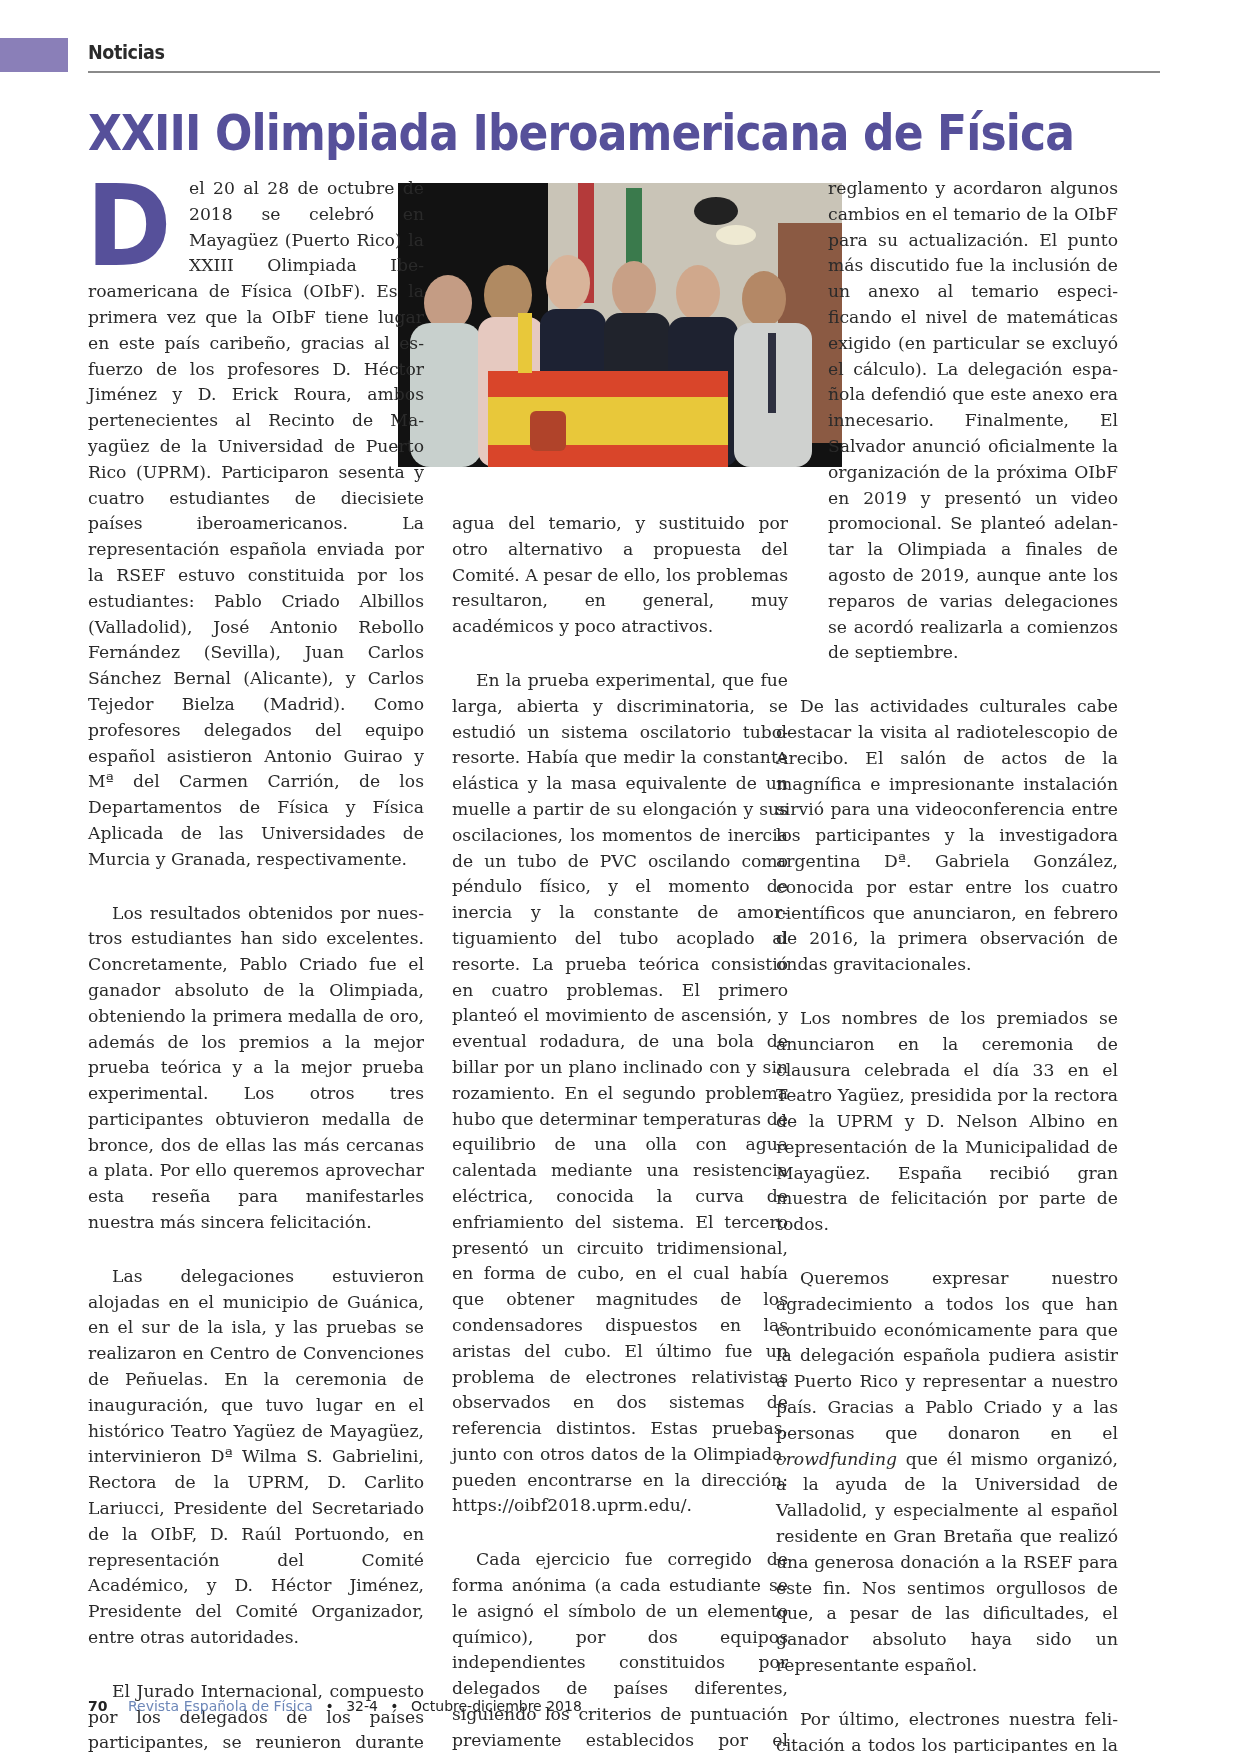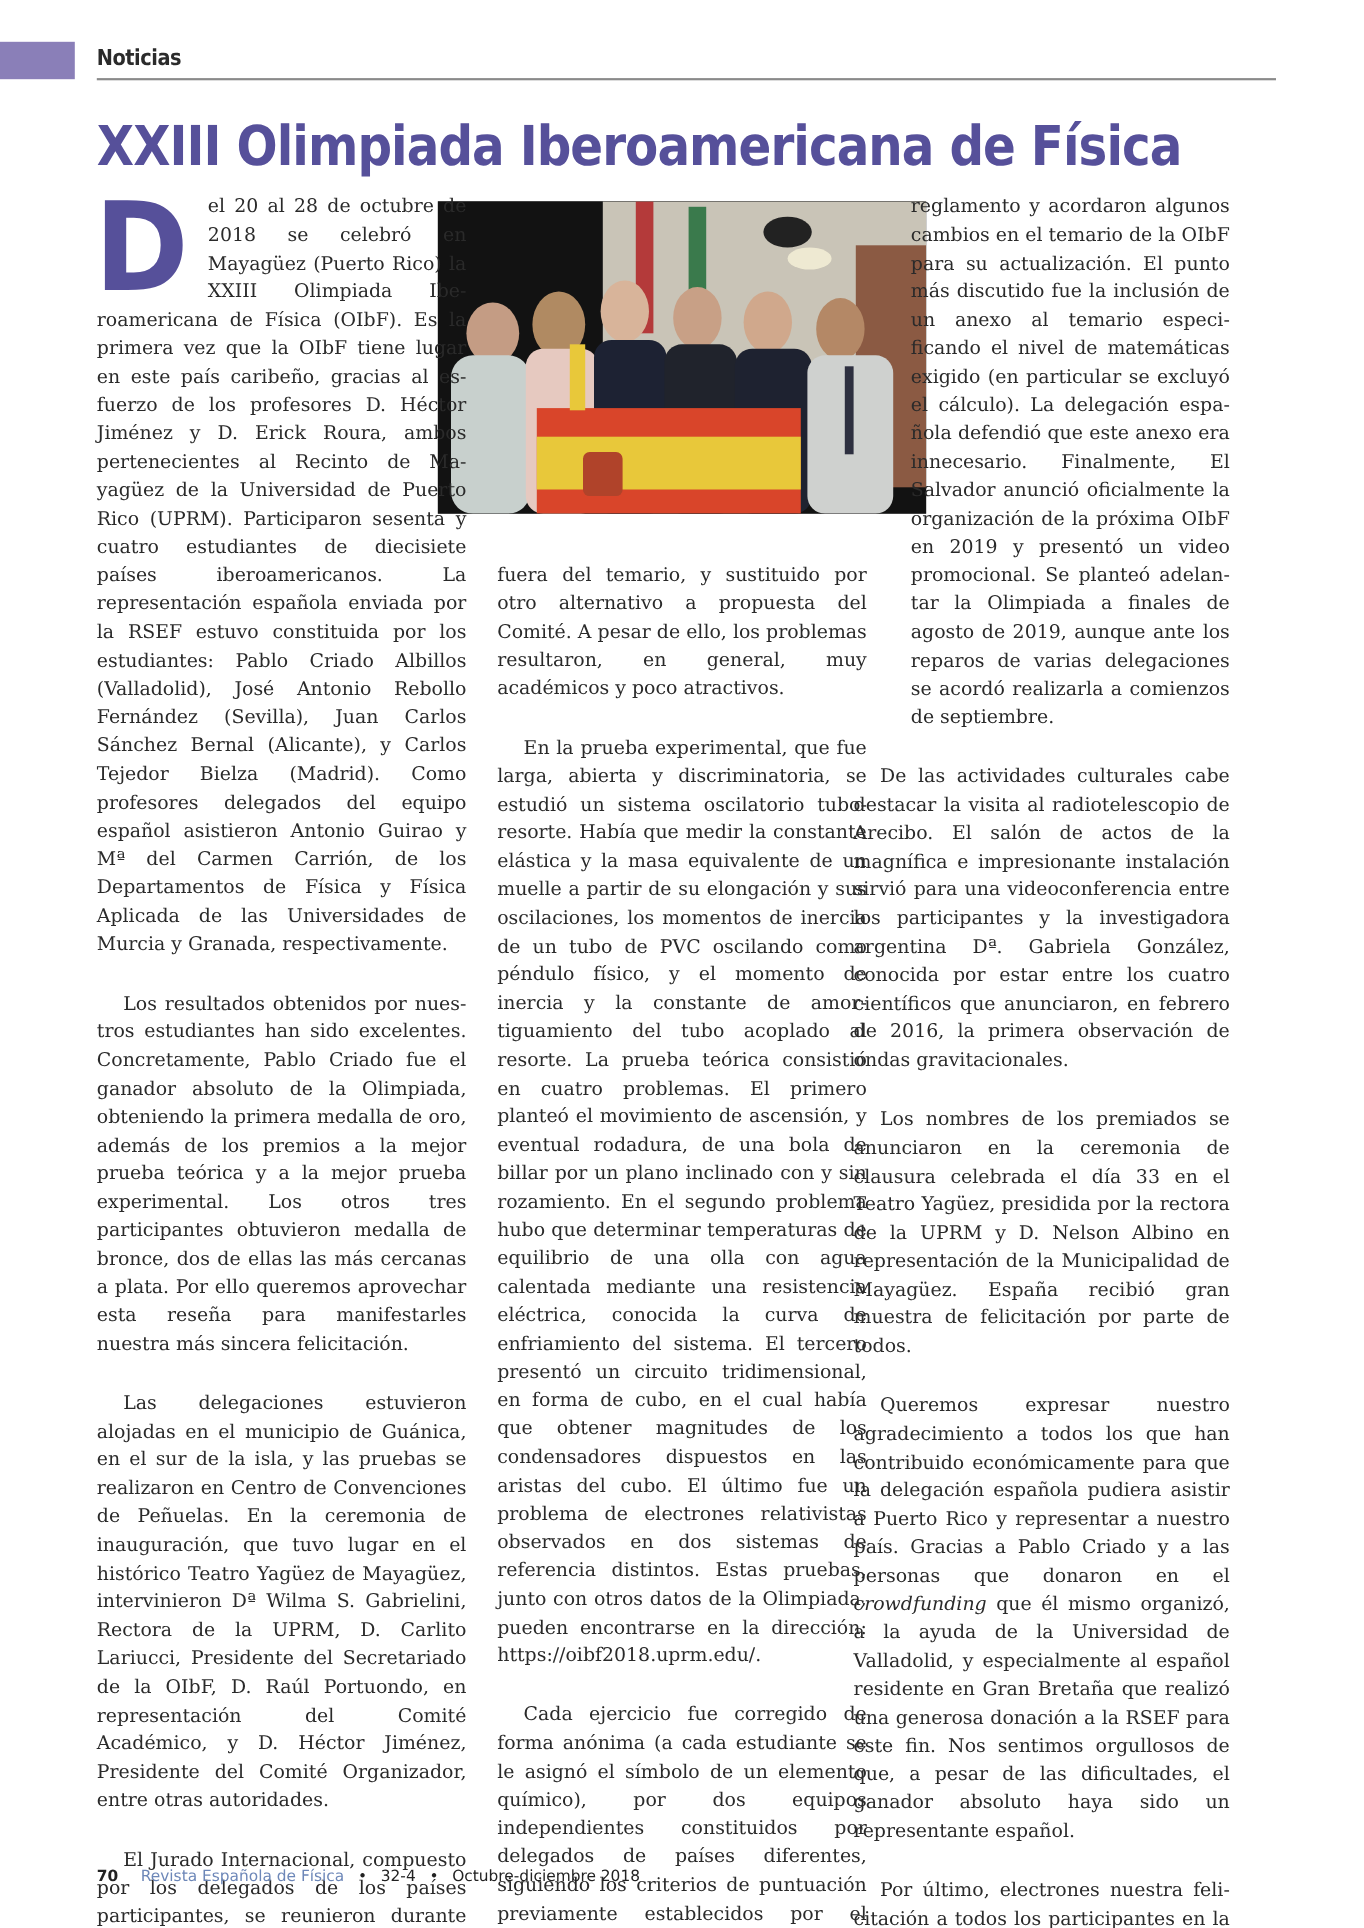--- a/index.html
+++ b/index.html
@@ -67,21 +67,21 @@
 <div class="col col1">
   <p>
     <span class="dropcap">D</span><span>el 20 al 28 de octubre de 2018 se celebró en Mayagüez (Puerto Rico) la XXIII Olimpiada Ibe­roamericana de Física (OIbF). Es la primera vez que la OIbF tiene lugar en este país caribeño, gracias al es­fuerzo de los profesores D. Héctor Jiménez y D. Erick Roura, ambos pertenecientes al Recinto de Ma­yagüez de la Universidad de Puerto Rico (UPRM). Participaron sesenta y cuatro estudiantes de diecisiete países iberoamericanos. La representa­ción española enviada por la RSEF estu­vo constituida por los estudiantes: Pablo Criado Albillos (Valladolid), José Antonio Rebollo Fernández (Sevilla), Juan Carlos Sánchez Bernal (Alicante), y Carlos Te­jedor Bielza (Madrid). Como profesores delegados del equipo español asistieron Antonio Guirao y Mª del Carmen Ca­rrión, de los Departamentos de Física y Física Aplicada de las Universidades de Murcia y Granada, respectivamente.</span>
   </p>
   <p class="ind">Los resultados obtenidos por nues­tros estudiantes han sido excelentes. Concretamente, Pablo Criado fue el ganador absoluto de la Olimpiada, obte­niendo la primera medalla de oro, ade­más de los premios a la mejor prueba teórica y a la mejor prueba experimen­tal. Los otros tres participantes obtuvie­ron medalla de bronce, dos de ellas las más cercanas a plata. Por ello queremos aprovechar esta reseña para manifestar­les nuestra más sincera felicitación.</p>
   <p class="ind">Las delegaciones estuvieron alojadas en el municipio de Guánica, en el sur de la isla, y las pruebas se realizaron en Centro de Convenciones de Peñuelas. En la ceremonia de inauguración, que tuvo lugar en el histórico Teatro Yagüez de Mayagüez, intervinieron Dª Wilma S. Gabrielini, Rectora de la UPRM, D. Car­lito Lariucci, Presidente del Secretariado de la OIbF, D. Raúl Portuondo, en repre­sentación del Comité Académico, y D. Héctor Jiménez, Presidente del Comité Organizador, entre otras autoridades.</p>
   <p class="ind">El Jurado Internacional, compuesto por los delegados de los países participan­tes, se reunieron durante toda la semana en sesiones de discusión de las pruebas, corrección de las mismas y Asamblea Ge­neral. Las propuestas fueron revisadas en su planteamiento por el Jurado. Uno de los problemas fue rechazado por estar</p>
 </div>
 
 <div class="col col2">
-  <p>fuera del temario, y sustituido por otro al­ternativo a propuesta del Comité. A pesar de ello, los problemas resultaron, en ge­neral, muy académicos y poco atractivos.</p>
+  <p>agua del temario, y sustituido por otro al­ternativo a propuesta del Comité. A pesar de ello, los problemas resultaron, en ge­neral, muy académicos y poco atractivos.</p>
   <p class="ind">En la prueba experimental, que fue larga, abierta y discriminatoria, se estu­dió un sistema oscilatorio tubo-resorte. Había que medir la constante elástica y la masa equivalente de un muelle a partir de su elongación y sus oscilaciones, los momentos de inercia de un tubo de PVC oscilando como péndulo físico, y el mo­mento de inercia y la constante de amor­tiguamiento del tubo acoplado al resorte. La prueba teórica consistió en cuatro pro­blemas. El primero planteó el movimien­to de ascensión, y eventual rodadura, de una bola de billar por un plano inclina­do con y sin rozamiento. En el segundo problema hubo que determinar tempera­turas de equilibrio de una olla con agua calentada mediante una resistencia eléc­trica, conocida la curva de enfriamiento del sistema. El tercero presentó un cir­cuito tridimensional, en forma de cubo, en el cual había que obtener magnitudes de los condensadores dispuestos en las aristas del cubo. El último fue un proble­ma de electrones relativistas observados en dos sistemas de referencia distintos. Estas pruebas, junto con otros datos de la Olimpiada, pueden encontrarse en la dirección: https://oibf2018.uprm.edu/.</p>
   <p class="ind">Cada ejercicio fue corregido de forma anónima (a cada estudiante se le asignó el símbolo de un elemento químico), por dos equipos independientes constituidos por delegados de países diferentes, siguiendo los criterios de puntuación previamente establecidos por el Jurado. Es de destacar que existió una gran diferencia entre las puntuaciones del ganador absoluto de la Olimpiada y de la última medalla de oro.</p>
 
 </div>
 
 <div class="col col3">
   <p style="padding-left:52px;">reglamento y acordaron algunos cambios en el temario de la OIbF para su actualización. El punto más discutido fue la inclusión de un anexo al temario especi­ficando el nivel de matemáticas exigido (en particular se excluyó el cálculo). La delegación espa­ñola defendió que este anexo era innecesario. Finalmente, El Salvador anunció oficialmente la organización de la próxima OIbF en 2019 y presentó un vi­deo promocional. Se planteó adelan­tar la Olimpiada a finales de agosto de 2019, aunque ante los reparos de varias delegaciones se acordó realizarla a co­mienzos de septiembre.</p>
   <p class="ind">De las actividades culturales cabe des­tacar la visita al radiotelescopio de Are­cibo. El salón de actos de la magnífica e impresionante instalación sirvió para una videoconferencia entre los partici­pantes y la investigadora argentina Dª. Gabriela González, conocida por estar entre los cuatro científicos que anun­ciaron, en febrero de 2016, la primera observación de ondas gravitacionales.</p>
   <p class="ind">Los nombres de los premiados se anunciaron en la ceremonia de clausura celebrada el día 33 en el Teatro Yagüez, presidida por la rectora de la UPRM y D. Nelson Albino en representación de la Municipalidad de Mayagüez. España recibió gran muestra de felicitación por parte de todos.</p>
   <p class="ind">

